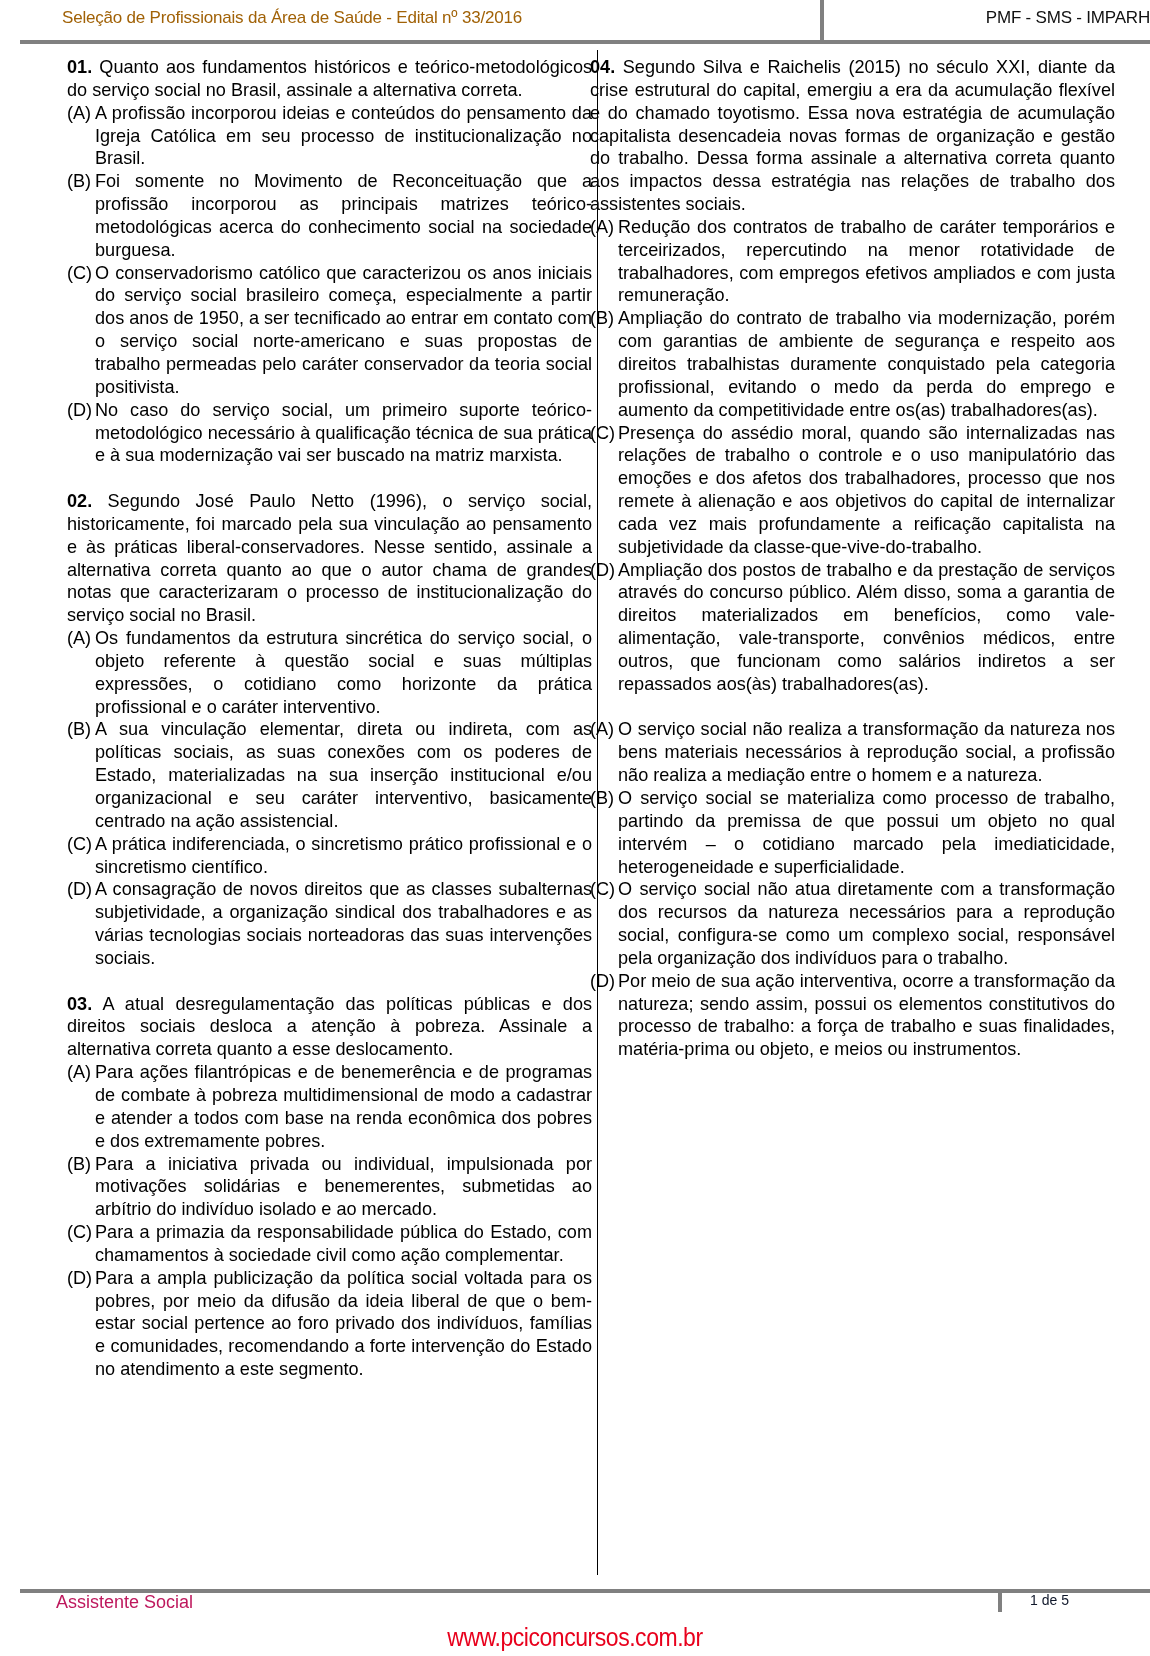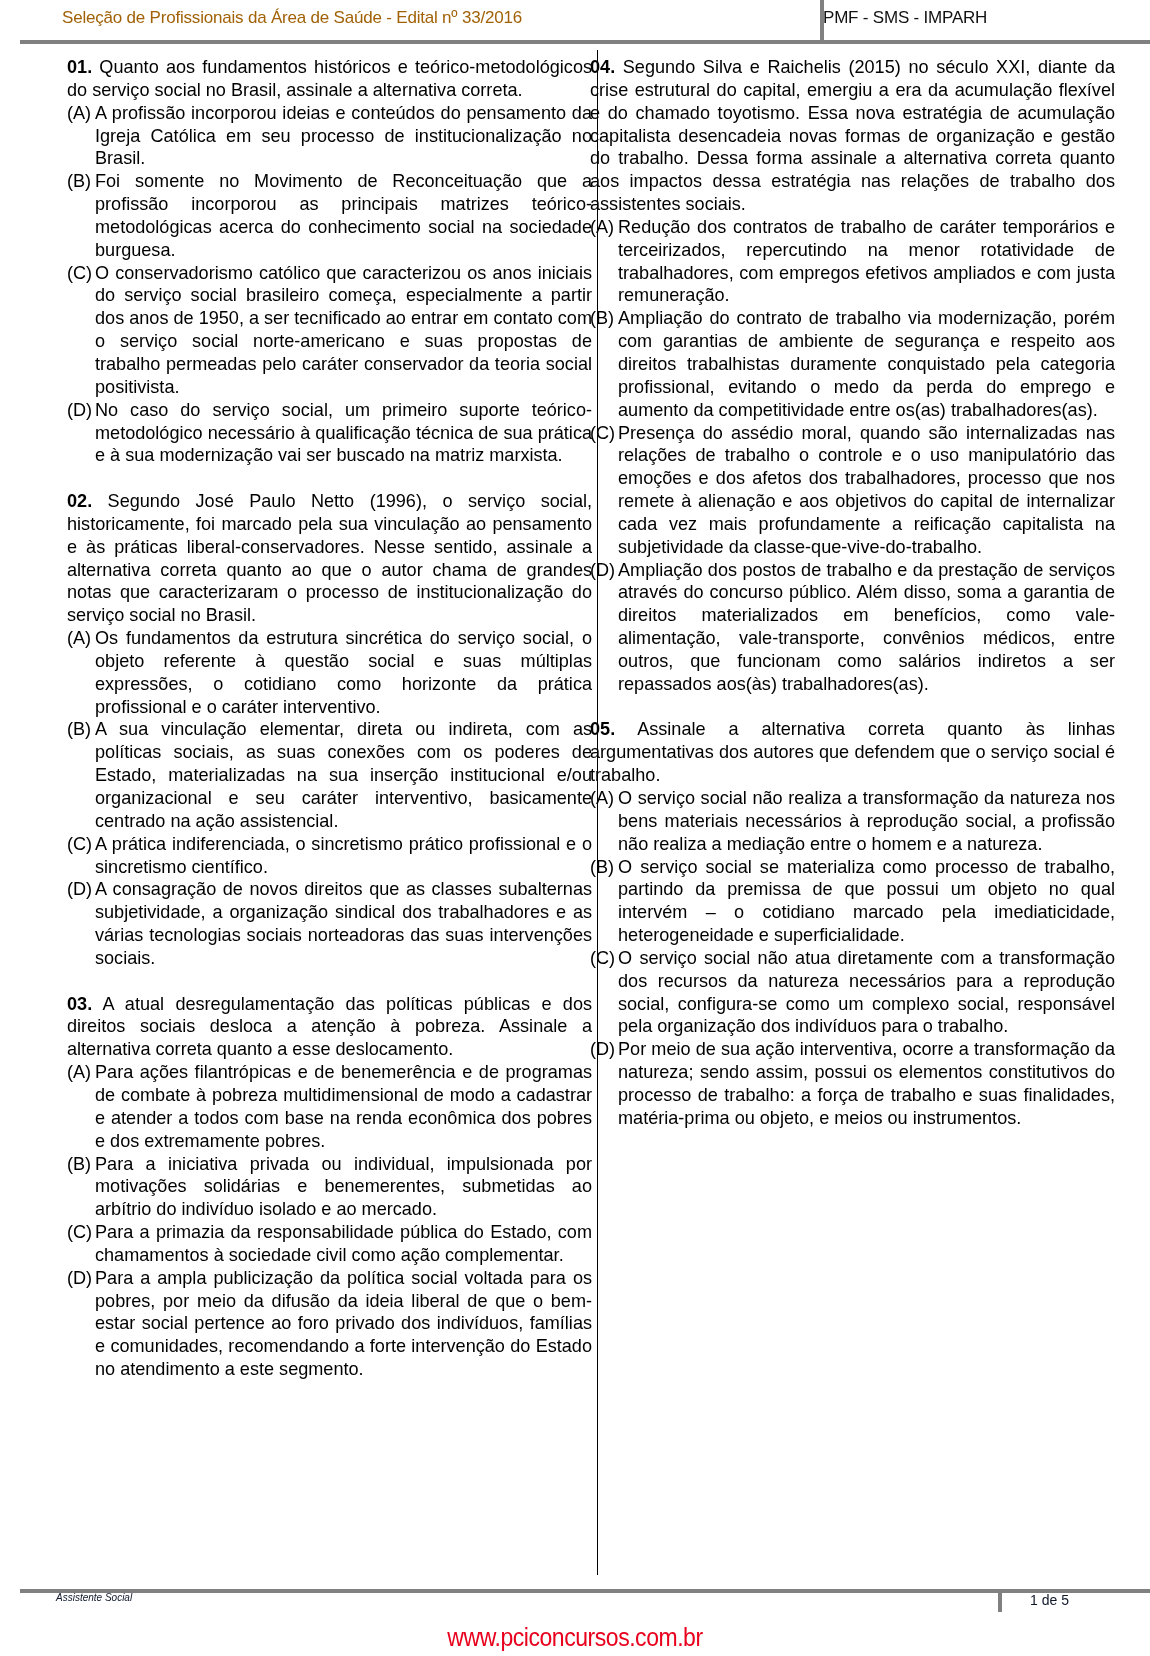--- a/index.html
+++ b/index.html
@@ -1,40 +1,40 @@
 <!DOCTYPE html>
 <html><head>
 <meta charset="utf-8">
 <style>
   * { box-sizing: border-box; margin: 0; padding: 0; }
   html, body { width: 1150px; height: 1656px; background: #ffffff; overflow: hidden; }
   body { position: relative; font-family: "Liberation Sans", sans-serif; color: #000; }
 
   .header { position: absolute; left: 0; top: 0; width: 1150px; height: 46px; }
   .header-left { position: absolute; left: 62px; top: 8px; font-family: "Liberation Sans", sans-serif; font-size: 17px; color: #a16207; letter-spacing: -0.2px; }
-  .header-right { position: absolute; left: 823px; top: 8px; width: 327px; text-align: left; font-family: "Liberation Sans", sans-serif; font-size: 17px; color: #111; letter-spacing: -0.2px; }
+  .header-right { position: absolute; left: 823px; top: 8px; width: 327px; text-align: right; font-family: "Liberation Sans", sans-serif; font-size: 17px; color: #111; letter-spacing: -0.2px; }
   .header-vsep { position: absolute; left: 820px; top: 0; width: 4px; height: 44px; background: #808080; }
   .header-hline { position: absolute; left: 20px; top: 40px; width: 1130px; height: 4px; background: #808080; }
 
   .col-divider { position: absolute; left: 597px; top: 50px; width: 1px; height: 1525px; background: #000; }
 
   .column { position: absolute; top: 56px; width: 525px; font-size: 18.1px; line-height: 22.85px; }
   .col-left { left: 56px; margin-left: 11px; }
   .col-right { left: 590px; }
 
   .question { margin-bottom: 22.85px; }
   .stem { text-align: justify; }
   .qnum { font-weight: bold; }
   .option { display: flex; text-align: justify; }
   .opt-letter { flex: 0 0 28px; white-space: nowrap; }
   .opt-text { flex: 1; text-align: justify; }
 
   .footer-hline { position: absolute; left: 20px; top: 1589px; width: 1130px; height: 4px; background: #808080; }
   .footer-vsep { position: absolute; left: 998px; top: 1591px; width: 4px; height: 21px; background: #808080; }
-  .footer-left { position: absolute; left: 56px; top: 1592px; font-size: 10px; color: #0f172a; font-style: italic; }
+  .footer-left { position: absolute; left: 56px; top: 1592px; font-size: 18px; color: #be185d; }
   .footer-right { position: absolute; left: 1030px; top: 1592px; font-size: 14px; color: #0f172a; }
 
   .watermark { position: absolute; left: 0; width: 1150px; top: 1623px; text-align: center; font-size: 25px; color: #e8001c; font-family: "Liberation Sans", sans-serif; letter-spacing: -0.5px; transform: scaleX(0.92); }
 </style>
 </head>
 <body>
 
 <div class="header">
   <div class="header-left">Seleção de Profissionais da Área de Saúde - Edital nº 33/2016</div>
   <div class="header-vsep"></div>
@@ -123,21 +123,20 @@
         <span class="opt-letter">(C)</span>
         <span class="opt-text">Presença do assédio moral, quando são internalizadas nas relações de trabalho o controle e o uso manipulatório das emoções e dos afetos dos trabalhadores, processo que nos remete à alienação e aos objetivos do capital de internalizar cada vez mais profundamente a reificação capitalista na subjetividade da classe-que-vive-do-trabalho.</span>
       </div>
     <div class="option">
         <span class="opt-letter">(D)</span>
         <span class="opt-text">Ampliação dos postos de trabalho e da prestação de serviços através do concurso público. Além disso, soma a garantia de direitos materializados em benefícios, como vale-alimentação, vale-transporte, convênios médicos, entre outros, que funcionam como salários indiretos a ser repassados aos(às) trabalhadores(as).</span>
       </div>
   </div>
 
   <div class="question">
-    <p class="stem"><span class="qnum">05.</span><span> Assinale a alternativa correta quanto às linhas argumentativas dos autores que defendem que o serviço social é trabalho.</span></p>
     <div class="option">
         <span class="opt-letter">(A)</span>
         <span class="opt-text">O serviço social não realiza a transformação da natureza nos bens materiais necessários à reprodução social, a profissão não realiza a mediação entre o homem e a natureza.</span>
       </div>
     <div class="option">
         <span class="opt-letter">(B)</span>
         <span class="opt-text">O serviço social se materializa como processo de trabalho, partindo da premissa de que possui um objeto no qual intervém – o cotidiano marcado pela imediaticidade, heterogeneidade e superficialidade.</span>
       </div>
     <div class="option">
         <span class="opt-letter">(C)</span>

